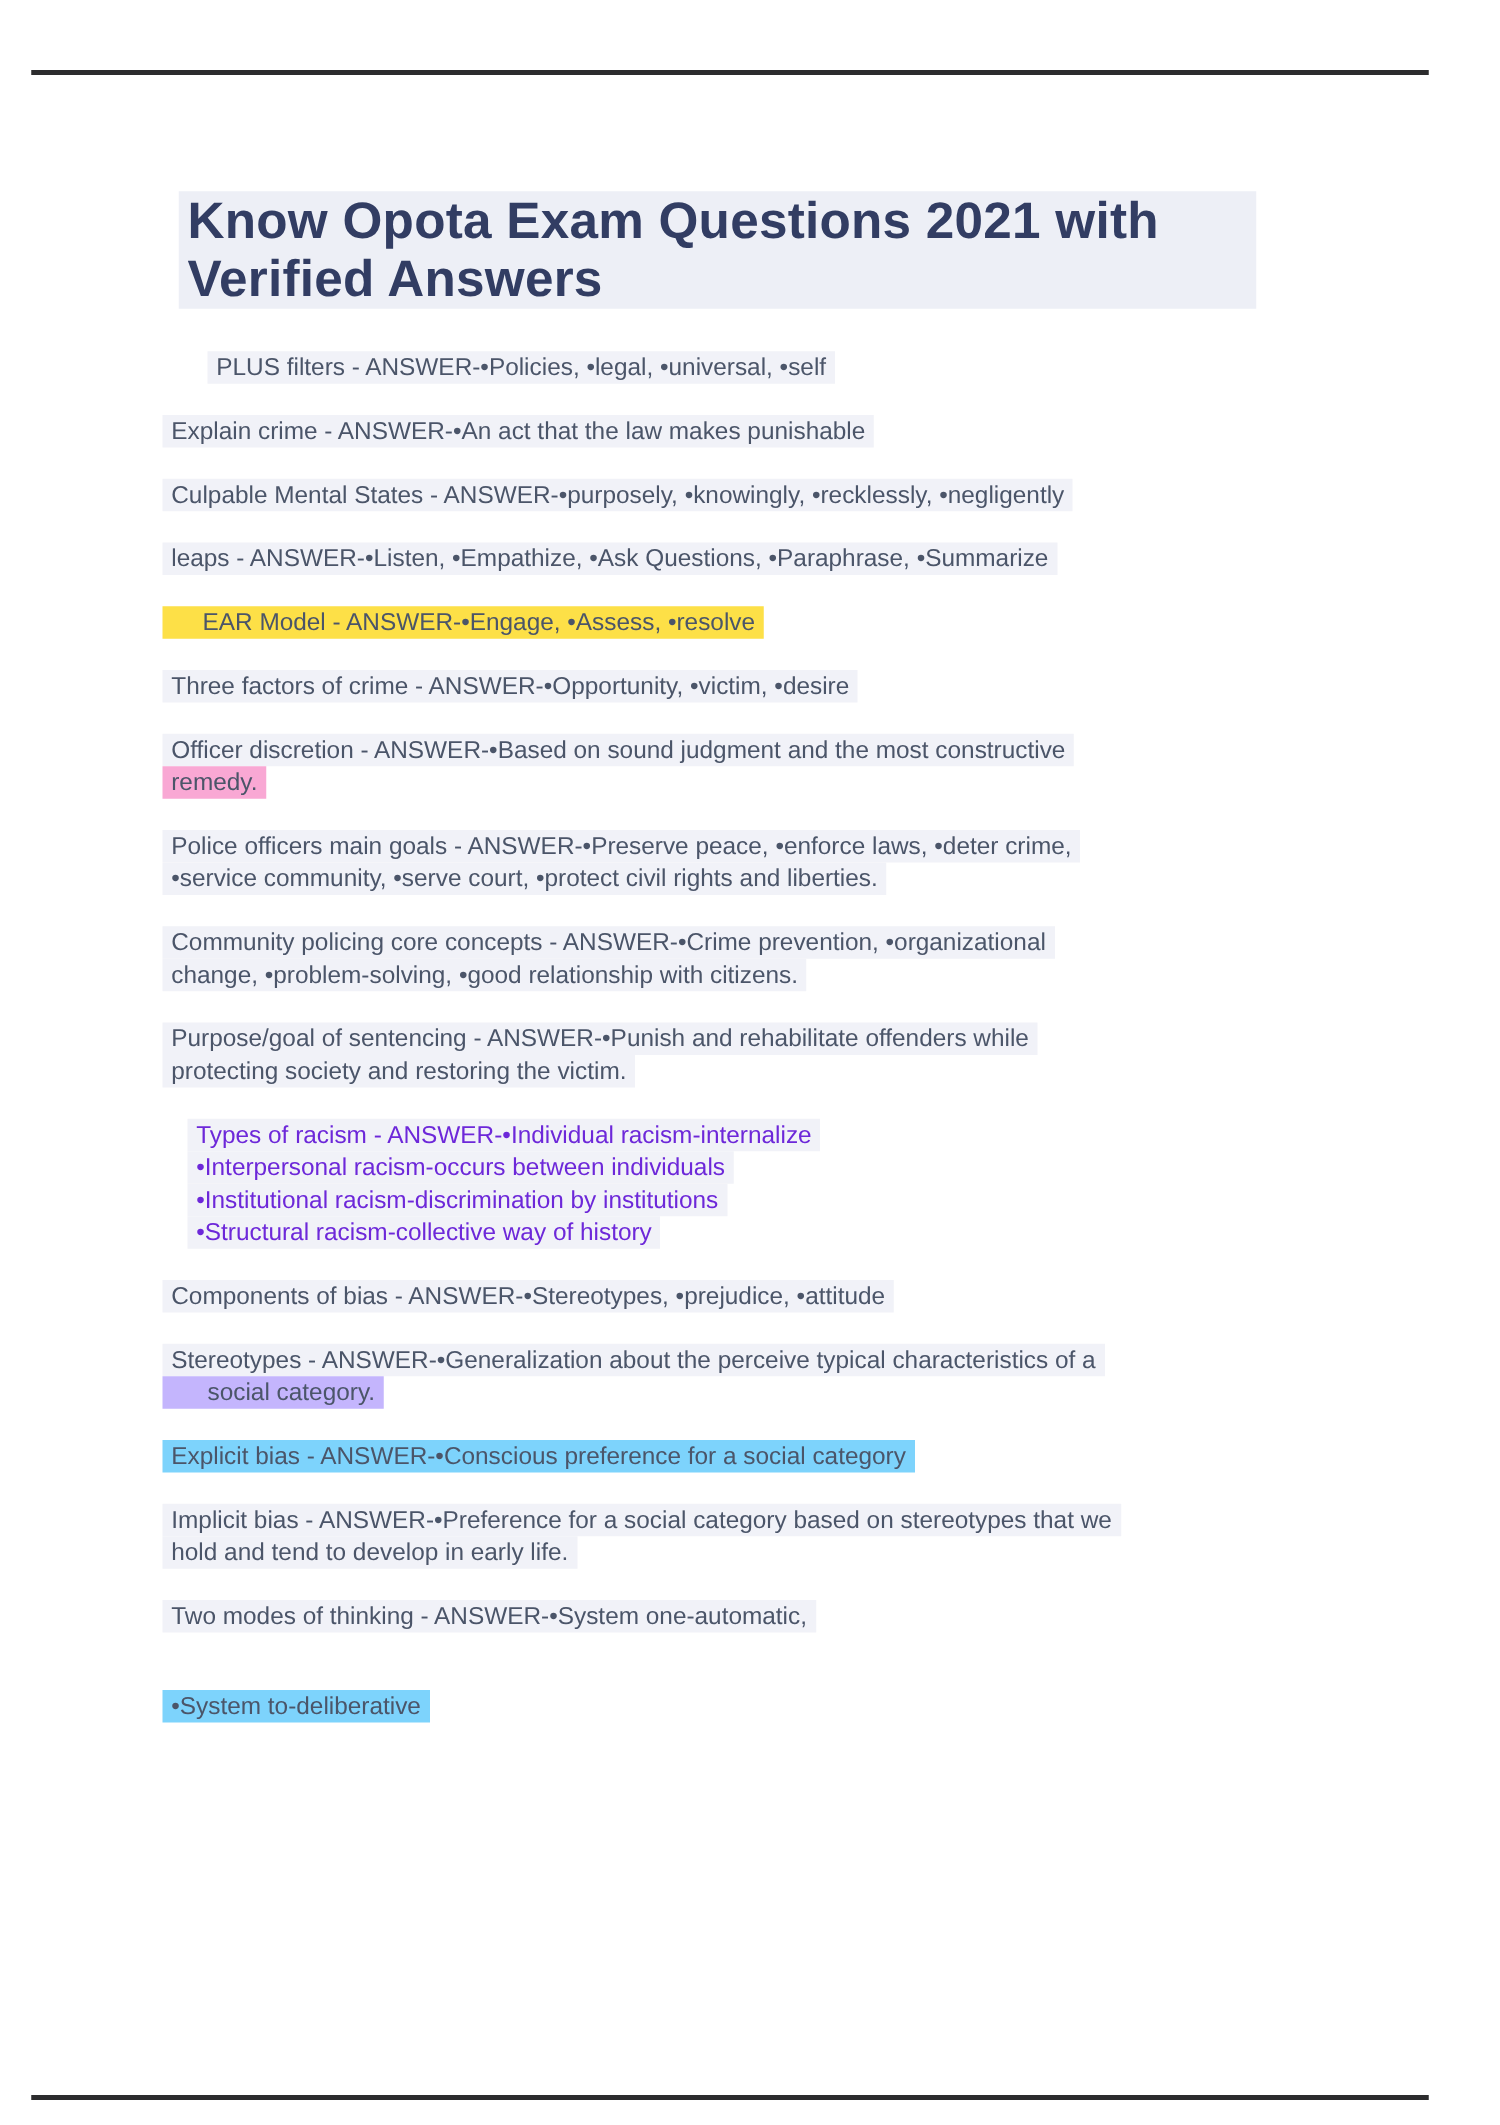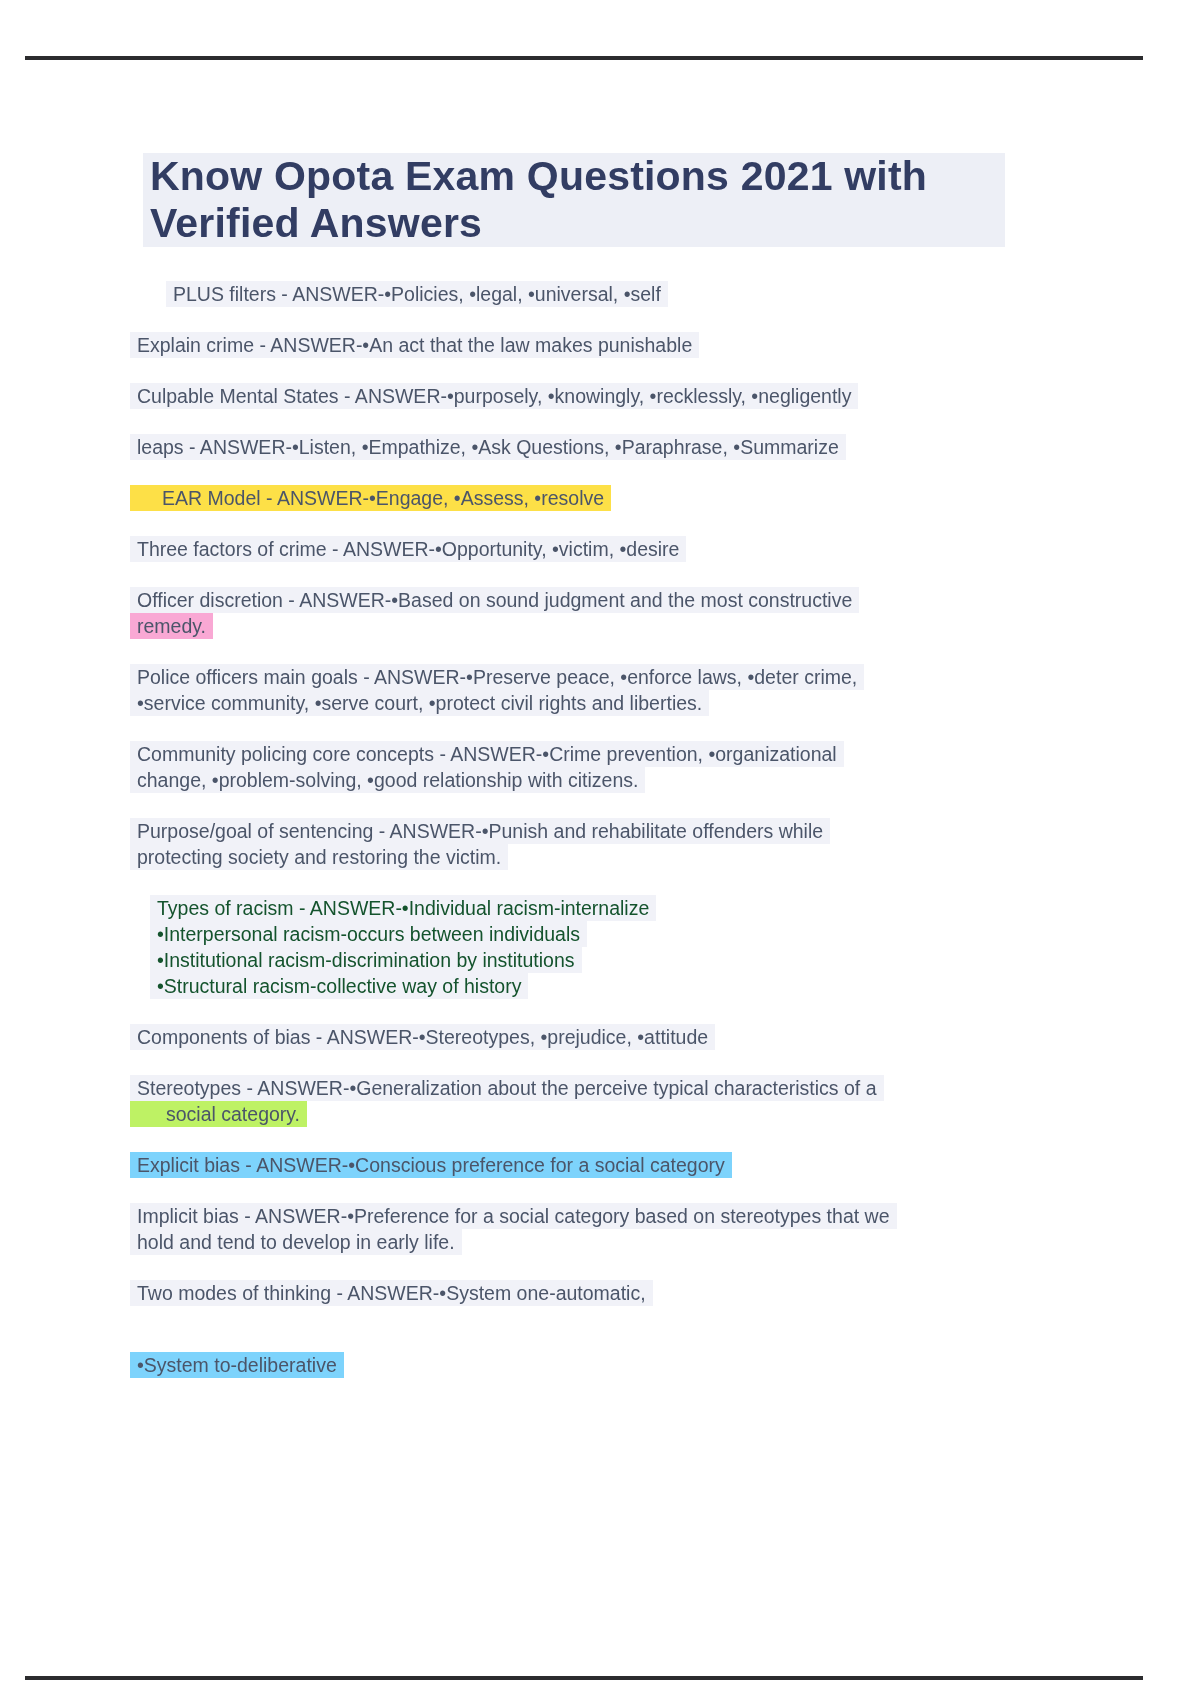--- a/index.html
+++ b/index.html
@@ -104,32 +104,32 @@
           <span class="hl" style="background: rgb(241, 242, 248);">•service community, •serve court, •protect civil rights and liberties.</span>
         </p>
         <p class="qa" style="color: rgb(75, 85, 105);">
           <span class="hl" style="background: rgb(241, 242, 248);">Community policing core concepts - ANSWER-•Crime prevention, •organizational</span>
           <span class="hl" style="background: rgb(241, 242, 248);">change, •problem-solving, •good relationship with citizens.</span>
         </p>
         <p class="qa" style="color: rgb(75, 85, 105);">
           <span class="hl" style="background: rgb(241, 242, 248);">Purpose/goal of sentencing - ANSWER-•Punish and rehabilitate offenders while</span>
           <span class="hl" style="background: rgb(241, 242, 248);">protecting society and restoring the victim.</span>
         </p>
-        <p class="qa" style="color: #14532d; padding-left: 20px;">
+        <p class="qa" style="color: #6d28d9; padding-left: 20px;">
           <span class="hl" style="background: rgb(241, 242, 248);">Types of racism - ANSWER-•Individual racism-internalize</span>
           <span class="hl" style="background: rgb(241, 242, 248);">•Interpersonal racism-occurs between individuals</span>
           <span class="hl" style="background: rgb(241, 242, 248);">•Institutional racism-discrimination by institutions</span>
           <span class="hl" style="background: rgb(241, 242, 248);">•Structural racism-collective way of history</span>
         </p>
         <p class="qa" style="color: rgb(75, 85, 105);">
           <span class="hl" style="background: rgb(241, 242, 248);">Components of bias - ANSWER-•Stereotypes, •prejudice, •attitude</span>
         </p>
         <p class="qa" style="color: rgb(75, 85, 105);">
           <span class="hl" style="background: rgb(241, 242, 248);">Stereotypes - ANSWER-•Generalization about the perceive typical characteristics of a</span>
-          <span class="hl" style="background: #bef264; padding-left: 36px;">social category.</span>
+          <span class="hl" style="background: #c4b5fd; padding-left: 36px;">social category.</span>
         </p>
         <p class="qa" style="color: rgb(75, 85, 105);">
           <span class="hl" style="background: #7dd3fc;">Explicit bias - ANSWER-•Conscious preference for a social category</span>
         </p>
         <p class="qa" style="color: rgb(75, 85, 105);">
           <span class="hl" style="background: rgb(241, 242, 248);">Implicit bias - ANSWER-•Preference for a social category based on stereotypes that we</span>
           <span class="hl" style="background: rgb(241, 242, 248);">hold and tend to develop in early life.</span>
         </p>
         <p class="qa" style="color: rgb(75, 85, 105);">
           <span class="hl" style="background: rgb(241, 242, 248);">Two modes of thinking - ANSWER-•System one-automatic,</span>

